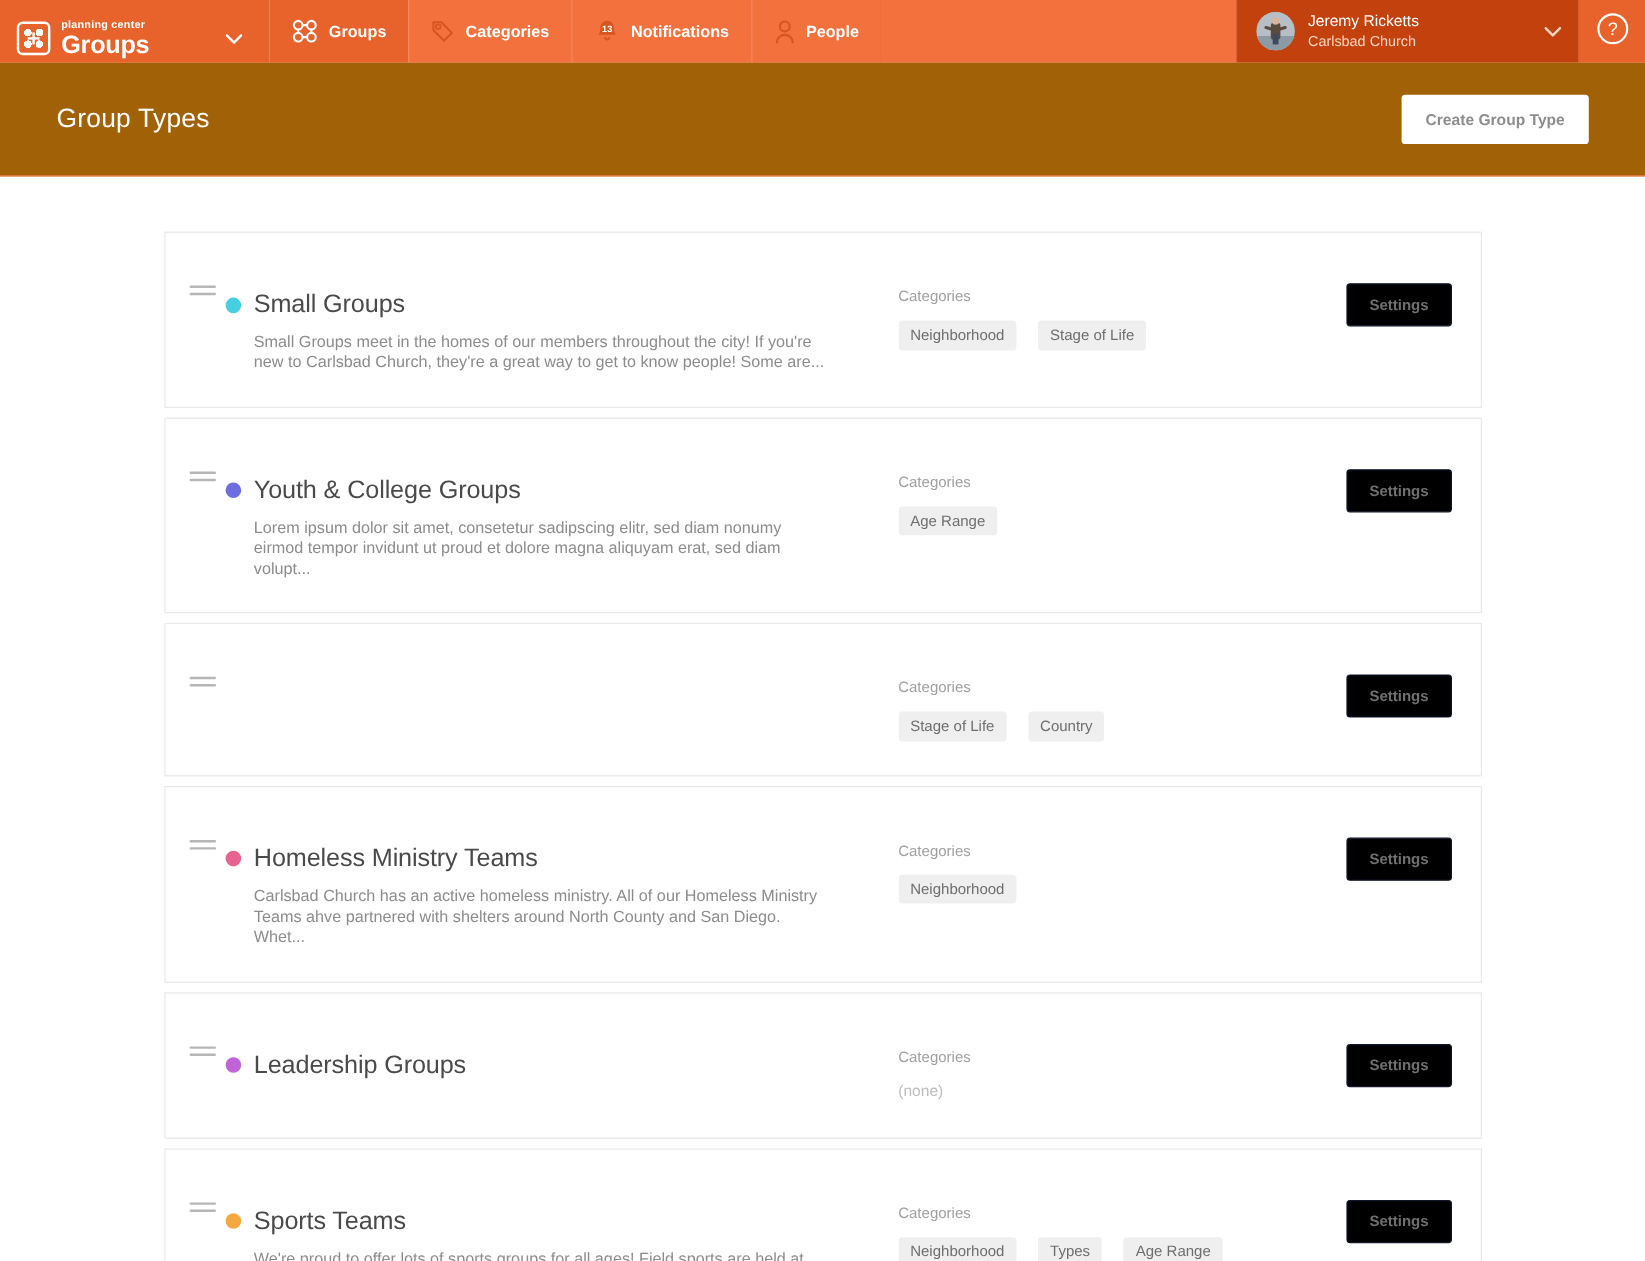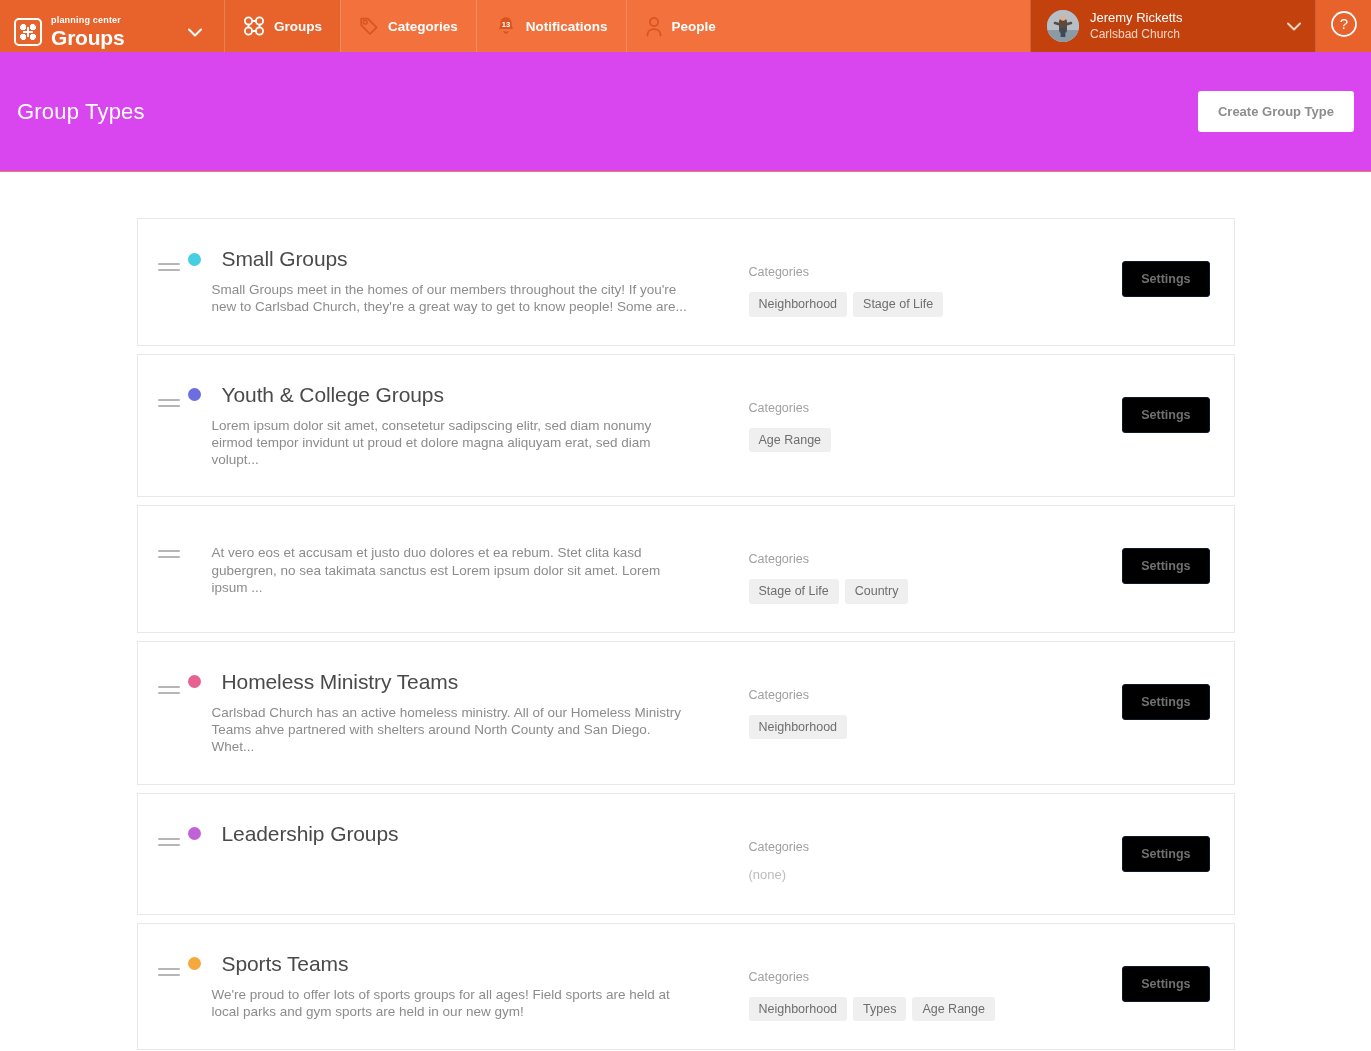--- a/index.html
+++ b/index.html
@@ -130,25 +130,25 @@
     display: flex;
     align-items: center;
     justify-content: center;
     width: 55px;
     background: #e8622b;
     cursor: pointer;
   }
 
   
   .pagehead {
-    height: 120px;
-    background: #d946ef;
-    display: flex;
-    align-items: center;
-    padding: 0 17px;
+    height: 95px;
+    background: #a16207;
+    display: flex;
+    align-items: center;
+    padding: 0 47px;
     border-bottom: 1px solid #f07c4b;
   }
   .page-title {
     font-size: 22px;
     color: #ffffff;
     font-weight: normal;
     letter-spacing: .2px;
   }
   .create-btn {
     margin-left: auto;
@@ -189,21 +189,21 @@
     gap: 4px;
   }
   .drag-handle span {
     display: block;
     height: 2px;
     background: #b6b6b6;
     border-radius: 1px;
   }
 
   .card-main { flex: 0 0 565px; padding-left: 8px; }
-  .title-row { display: flex; align-items: center; gap: 21px; }
+  .title-row { display: flex; align-items: center; gap: 11px; margin-top: 20px; }
   .dot { width: 13px; height: 13px; border-radius: 50%; flex: 0 0 auto; }
   .card-title {
     font-size: 21px;
     color: #4a4a4a;
     font-weight: normal;
     letter-spacing: -.1px;
   }
   .card-desc {
     margin-top: 10px;
     padding-left: 24px;
@@ -213,21 +213,21 @@
     max-width: 500px;
   }
 
   .card-cats { flex: 1 1 auto; padding-left: 4px; padding-top: 18px; }
   .cats-label {
     font-size: 12.5px;
     color: #a0a0a0;
     margin-bottom: 13px;
   }
   .cats-none { font-size: 13px; color: #bdbdbd; }
-  .tags { display: flex; flex-wrap: wrap; gap: 6px; }
+  .tags { display: flex; flex-wrap: wrap; gap: 18px; }
   .tag {
     background: #efefef;
     color: #6e6e6e;
     font-size: 12.5px;
     border-radius: 3px;
     padding: 6px 10px;
     line-height: 1;
     cursor: pointer;
   }
 
@@ -391,21 +391,20 @@
     <div class="card-actions">
       <button class="settings-btn">Settings</button>
     </div>
   </div>
       <div class="card">
     <div class="drag-handle">
       <span></span>
       <span></span>
     </div>
     <div class="card-main">
-      <div class="card-desc">At vero eos et accusam et justo duo dolores et ea rebum. Stet clita kasd gubergren, no sea takimata sanctus est Lorem ipsum dolor sit amet. Lorem ipsum ...</div>
     </div>
     <div class="card-cats">
       <div class="cats-label">Categories</div>
       <div class="tags">
             <span class="tag">Stage of Life</span>
             <span class="tag">Country</span>
           </div>
     </div>
     <div class="card-actions">
       <button class="settings-btn">Settings</button>

